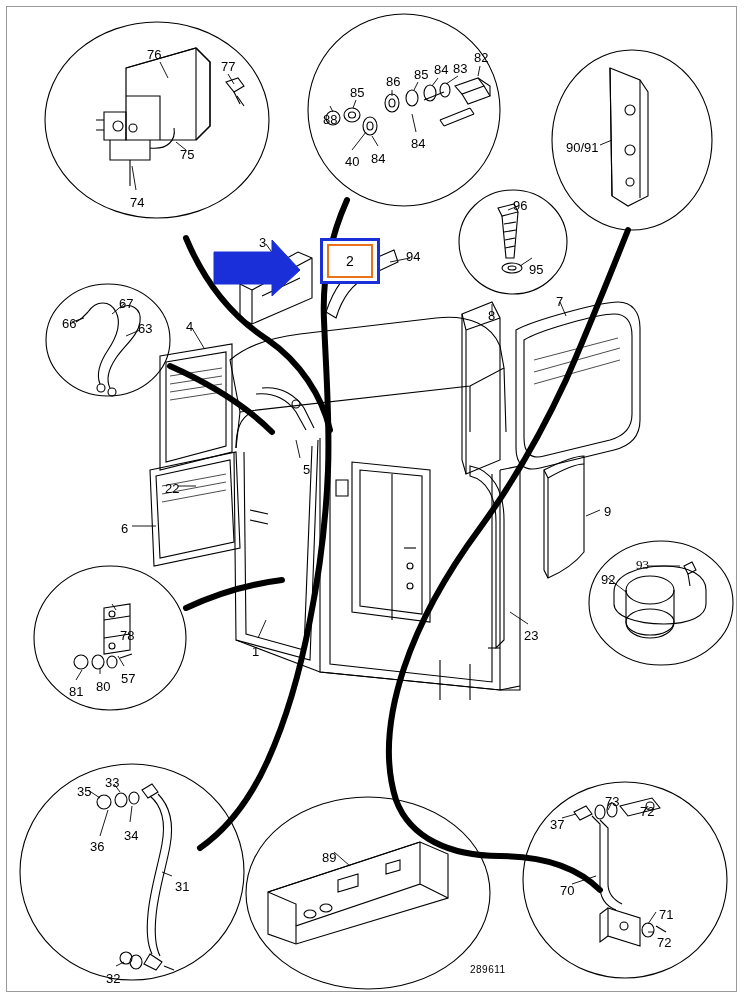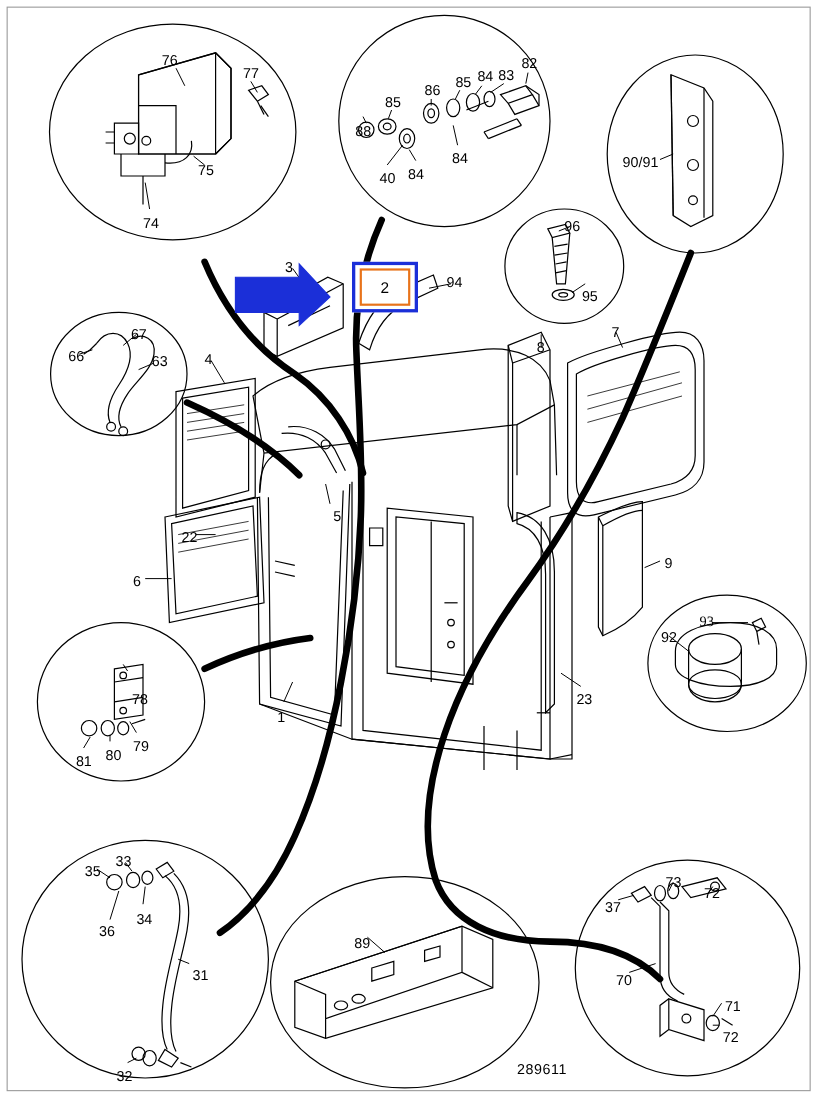--- a/index.html
+++ b/index.html
@@ -1,21 +1,21 @@
 <!DOCTYPE html>
 <html><head>
 <meta charset="utf-8">
 <style>
   html,body{margin:0;padding:0;background:#ffffff;}
   body{font-family:"Liberation Sans", sans-serif;}
   #page{position:relative;width:745px;height:1000px;background:#ffffff;overflow:hidden;}
   #frame{position:absolute;left:6px;top:6px;width:731px;height:986px;border:1px solid #9a9a9a;box-sizing:border-box;}
   svg.layer{position:absolute;left:0;top:0;width:745px;height:1000px;}
   .lbl{position:absolute;font-size:13px;color:#000;line-height:1;white-space:nowrap;}
-  .lbl.code{font-size:13px;letter-spacing:0.5px;}
+  .lbl.code{font-size:10px;letter-spacing:0.5px;}
   .hl{position:absolute;border:3px solid #1b2fd8;background:#fff;box-sizing:border-box;}
   .hl-inner{position:absolute;border:2px solid #e8731a;box-sizing:border-box;}
   .hl-num{position:absolute;font-size:14px;color:#000;}
 </style>
 </head>
 <body>
 
 <div id="page">
   <div id="frame"></div>
 
@@ -324,21 +324,21 @@
   <span class="lbl" style="left:186px;top:320px;">4</span>
   <span class="lbl" style="left:303px;top:463px;">5</span>
   <span class="lbl" style="left:165px;top:482px;">22</span>
   <span class="lbl" style="left:121px;top:522px;">6</span>
   <span class="lbl" style="left:604px;top:505px;">9</span>
   <span class="lbl" style="left:601px;top:573px;">92</span>
   <span class="lbl" style="left:636px;top:558px;font-family:Liberation Serif, serif;">93</span>
   <span class="lbl" style="left:252px;top:645px;">1</span>
   <span class="lbl" style="left:524px;top:629px;">23</span>
   <span class="lbl" style="left:120px;top:595px;margin-top:34px;">78</span>
-  <span class="lbl" style="left:121px;top:672px;">79</span>
+  <span class="lbl" style="left:121px;top:672px;">57</span>
   <span class="lbl" style="left:96px;top:680px;">80</span>
   <span class="lbl" style="left:69px;top:685px;">81</span>
   <span class="lbl" style="left:77px;top:785px;">35</span>
   <span class="lbl" style="left:105px;top:776px;">33</span>
   <span class="lbl" style="left:124px;top:829px;">34</span>
   <span class="lbl" style="left:90px;top:840px;">36</span>
   <span class="lbl" style="left:175px;top:880px;">31</span>
   <span class="lbl" style="left:106px;top:972px;">32</span>
   <span class="lbl" style="left:322px;top:851px;">89</span>
   <span class="lbl" style="left:605px;top:795px;">73</span>

